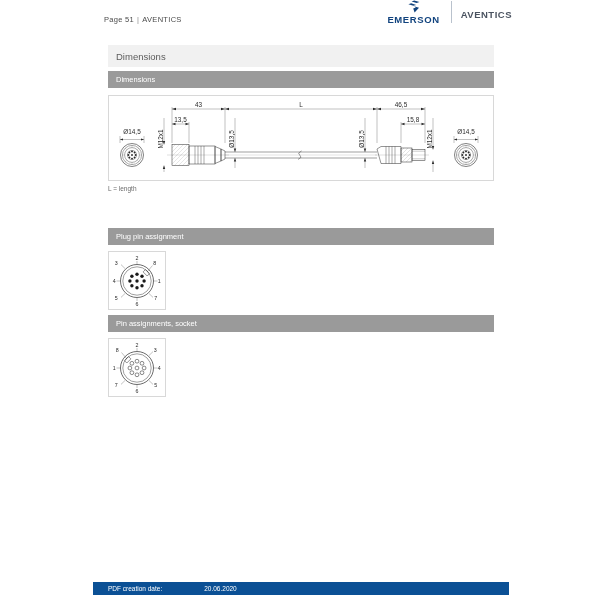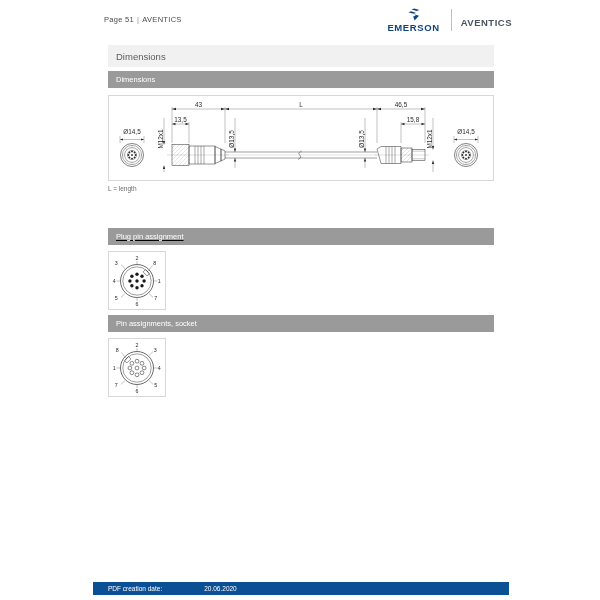--- a/index.html
+++ b/index.html
@@ -27,21 +27,21 @@
     left: 104px; top: 15px;
     font-size: 7.5px;
     color: #4a4a4a;
     letter-spacing: 0.3px;
     white-space: nowrap;
   }
   .hdr-crumb .sep { color: #8a8a8a; padding: 0 3px; }
 
   .brand {
     position: absolute;
-    right: 88px; top: 8px;
+    right: 88px; top: 0;
     display: flex;
     align-items: center;
     gap: 0px;
   }
   .brand-emerson {
     display: flex;
     flex-direction: column;
     align-items: center;
     line-height: 1;
   }
@@ -359,21 +359,21 @@
         <text transform="translate(124.5,43) rotate(-90)" text-anchor="middle">Ø13,5</text>
         <text transform="translate(254.5,43) rotate(-90)" text-anchor="middle">Ø13,5</text>
         <text transform="translate(322.5,43) rotate(-90)" text-anchor="middle">M12x1</text>
       </g>
     </svg>
   </div>
 
   <div class="note">L = length</div>
 
 
-  <div class="content" style="top:228px;text-decoration:underline;">
+  <div class="content" style="top:228px;">
     <div class="band-gray">Plug pin assignment</div>
   </div>
 
   <div class="pin-box" style="left:108px; top:251px; width:58px; height:59px;">
     <svg width="56" height="57" viewBox="0 0 56 57">
       <g stroke="#2b2b2b" fill="none">
         <circle cx="28" cy="29" r="16.5" stroke-width="0.7"></circle>
         <circle cx="28" cy="29" r="14.2" stroke-width="0.45"></circle>
 
         <path d="M36.5 17.5 L40.6 21.6 L38.2 24.0 L34.1 19.9 Z" stroke-width="0.5"></path>

